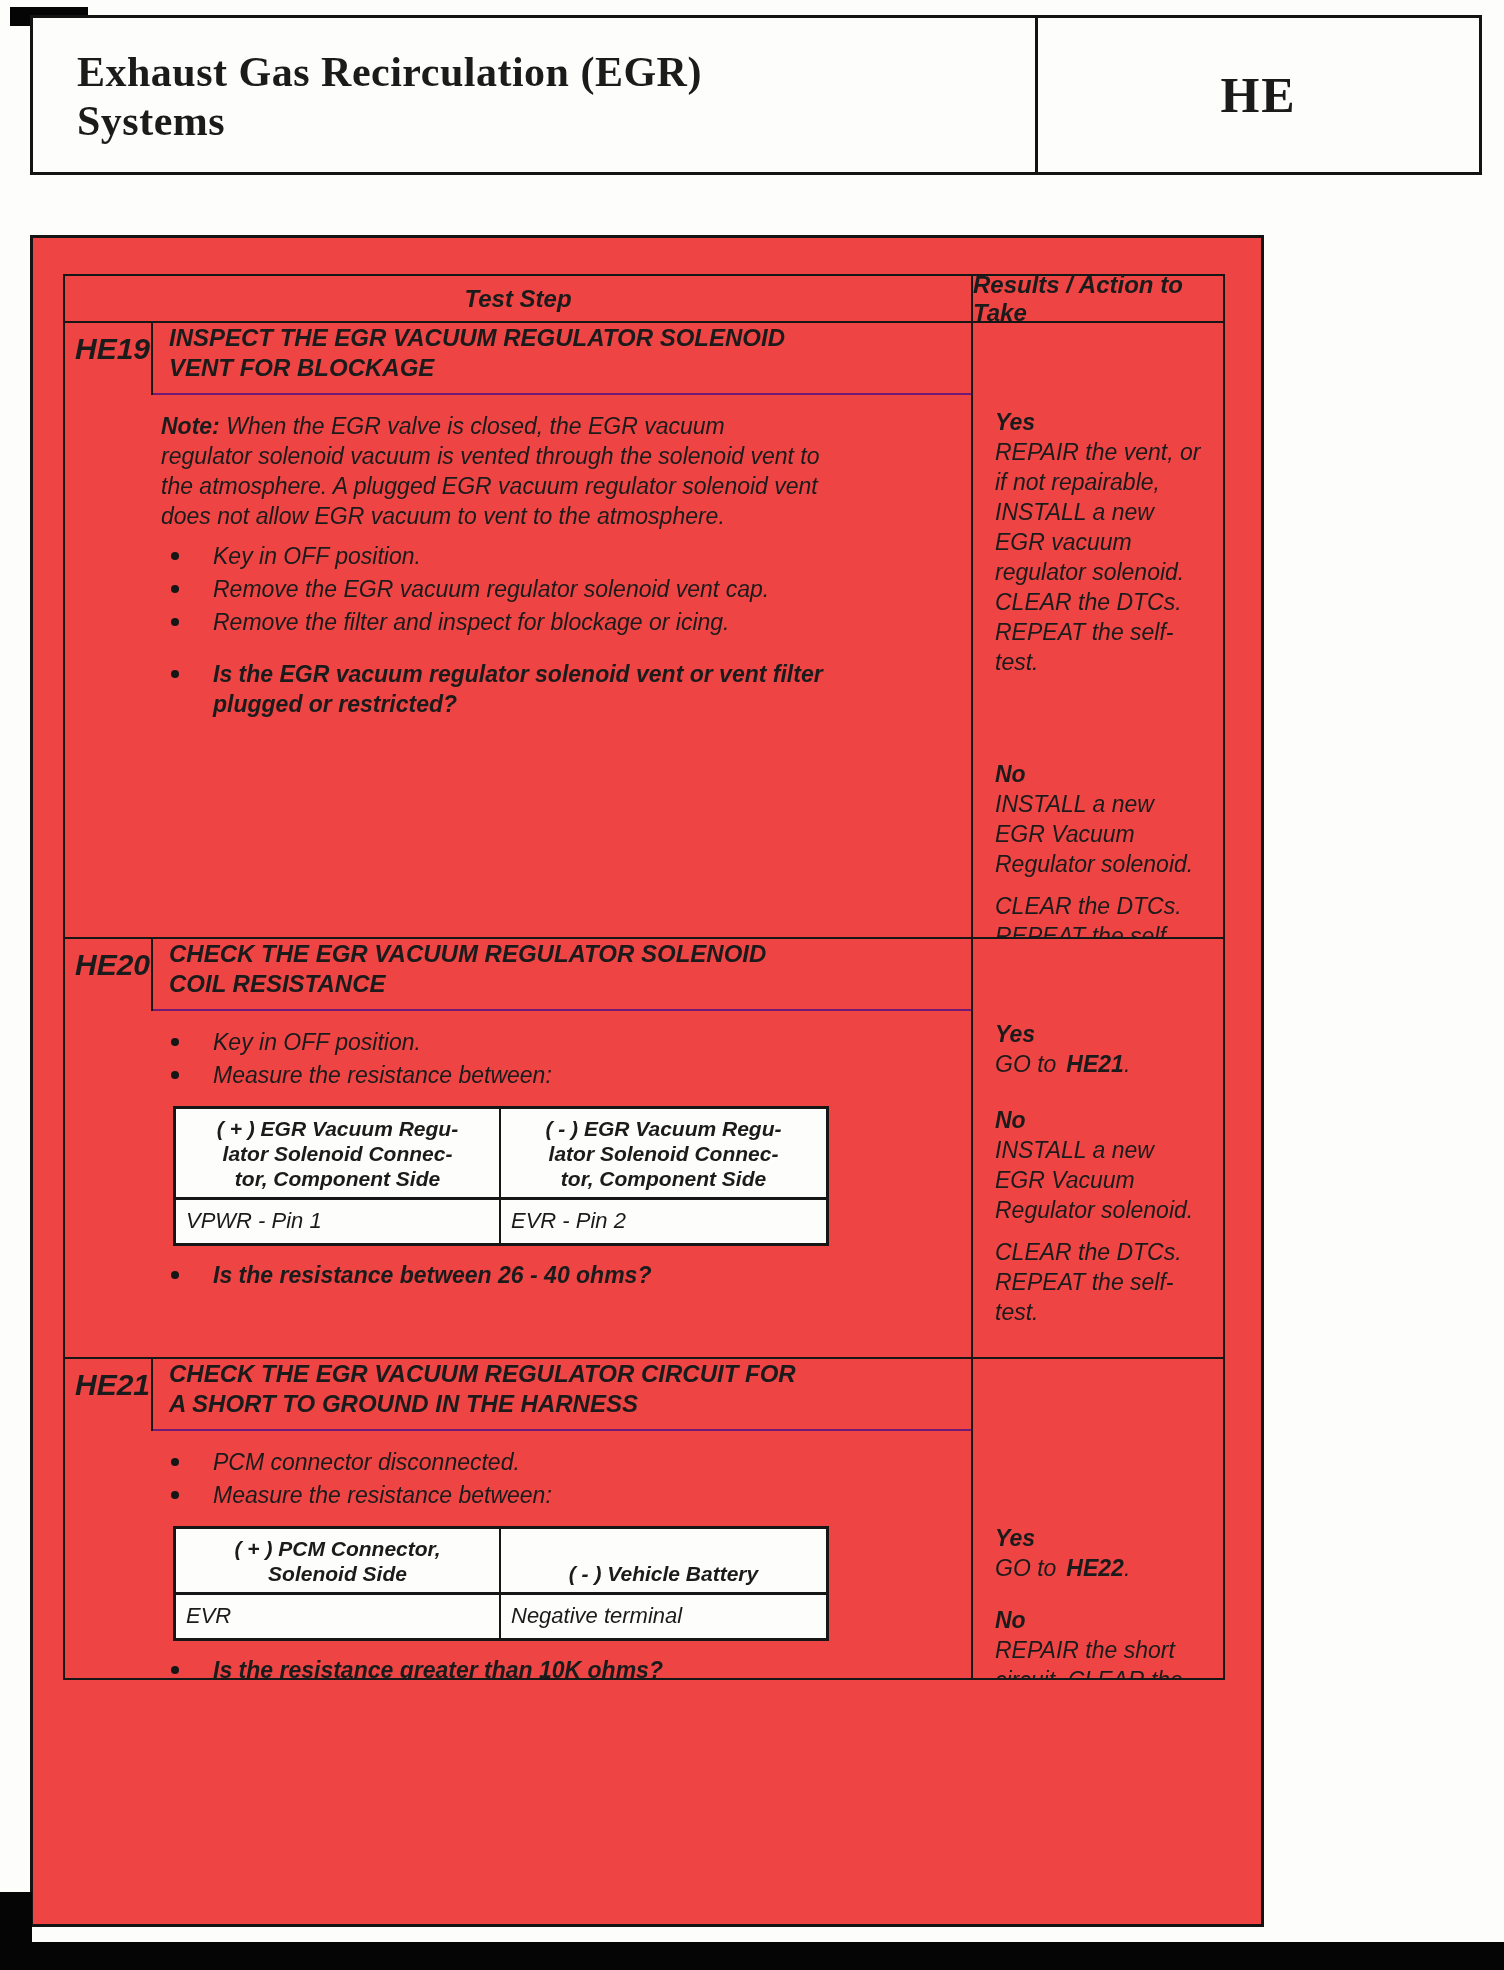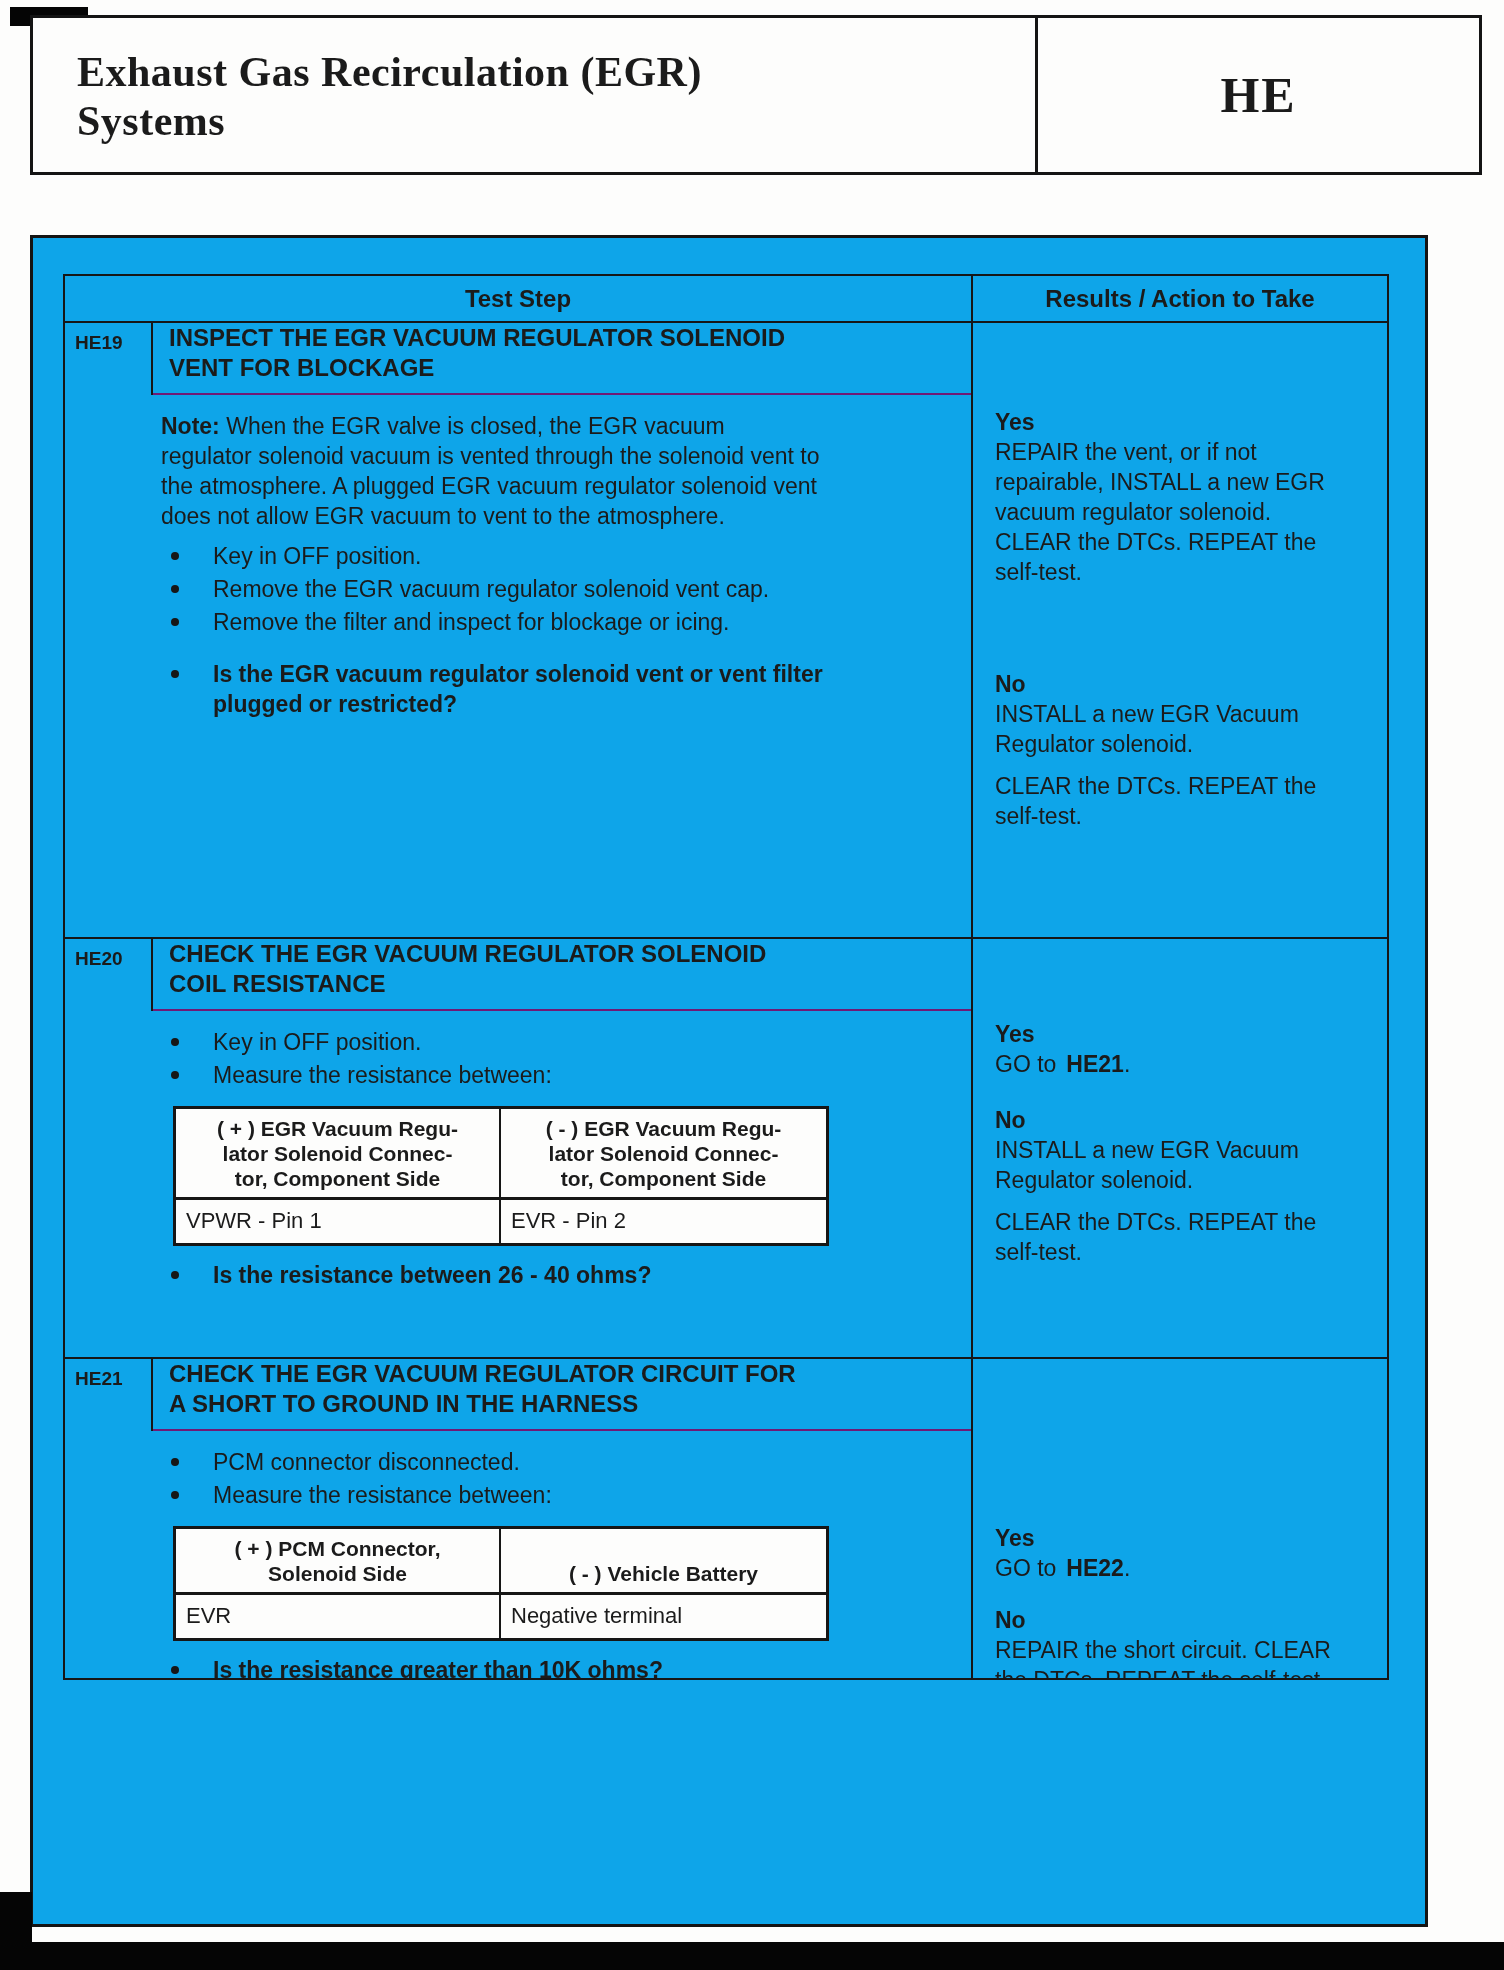--- a/index.html
+++ b/index.html
@@ -30,22 +30,22 @@
   }
   .header-code {
     width:444px; border-left:3px solid #141414;
     display:flex; align-items:center; justify-content:center;
     font-family:"Liberation Serif","DejaVu Serif",serif;
     font-weight:bold; font-size:50px; letter-spacing:2px;
   }
 
   
   .outer-box {
-    position:absolute; left:30px; top:235px; width:1398px; height:1692px;
-    border:3px solid #141414; background:#0ea5e9;
+    position:absolute; left:30px; top:235px; width:1234px; height:1692px;
+    border:3px solid #141414; background:#ef4444;font-style:italic;
   }
 
   
   .ptable {
     margin:36px 36px 0 30px;
     border:2px solid #161616;
   }
   .thead { display:flex; height:47px; border-bottom:2px solid #161616; }
   .th { display:flex; align-items:center; justify-content:center; font-weight:bold; font-size:24px; }
   .th-left { width:908px; border-right:2px solid #161616; }
@@ -54,21 +54,21 @@
   .step { display:flex; overflow:hidden; }
   .step + .step { border-top:0; }
   .step-he19 { height:616px; border-bottom:2px solid #161616; }
   .step-he20 { height:420px; border-bottom:2px solid #161616; }
   .step-he21 { height:319px; }
 
   .step-left { width:908px; border-right:2px solid #161616; display:flex; flex-direction:column; }
   .trow { display:flex; }
   .sid {
     width:88px; border-right:2px solid #161616;
-    font-weight:bold; font-size:19px; padding:9px 4px 6px 10px;
+    font-weight:bold; font-size:30px; padding:9px 4px 6px 10px;
   }
   .stitle {
     flex:1; border-bottom:2px solid #701a75;
     font-weight:bold; font-size:24px; line-height:30px;
     padding:0 8px 10px 16px;
   }
   .step-body { padding:16px 56px 0 96px; font-size:23px; line-height:30px; }
   .note { max-width:660px; }
   .bold { font-weight:bold; }
 

